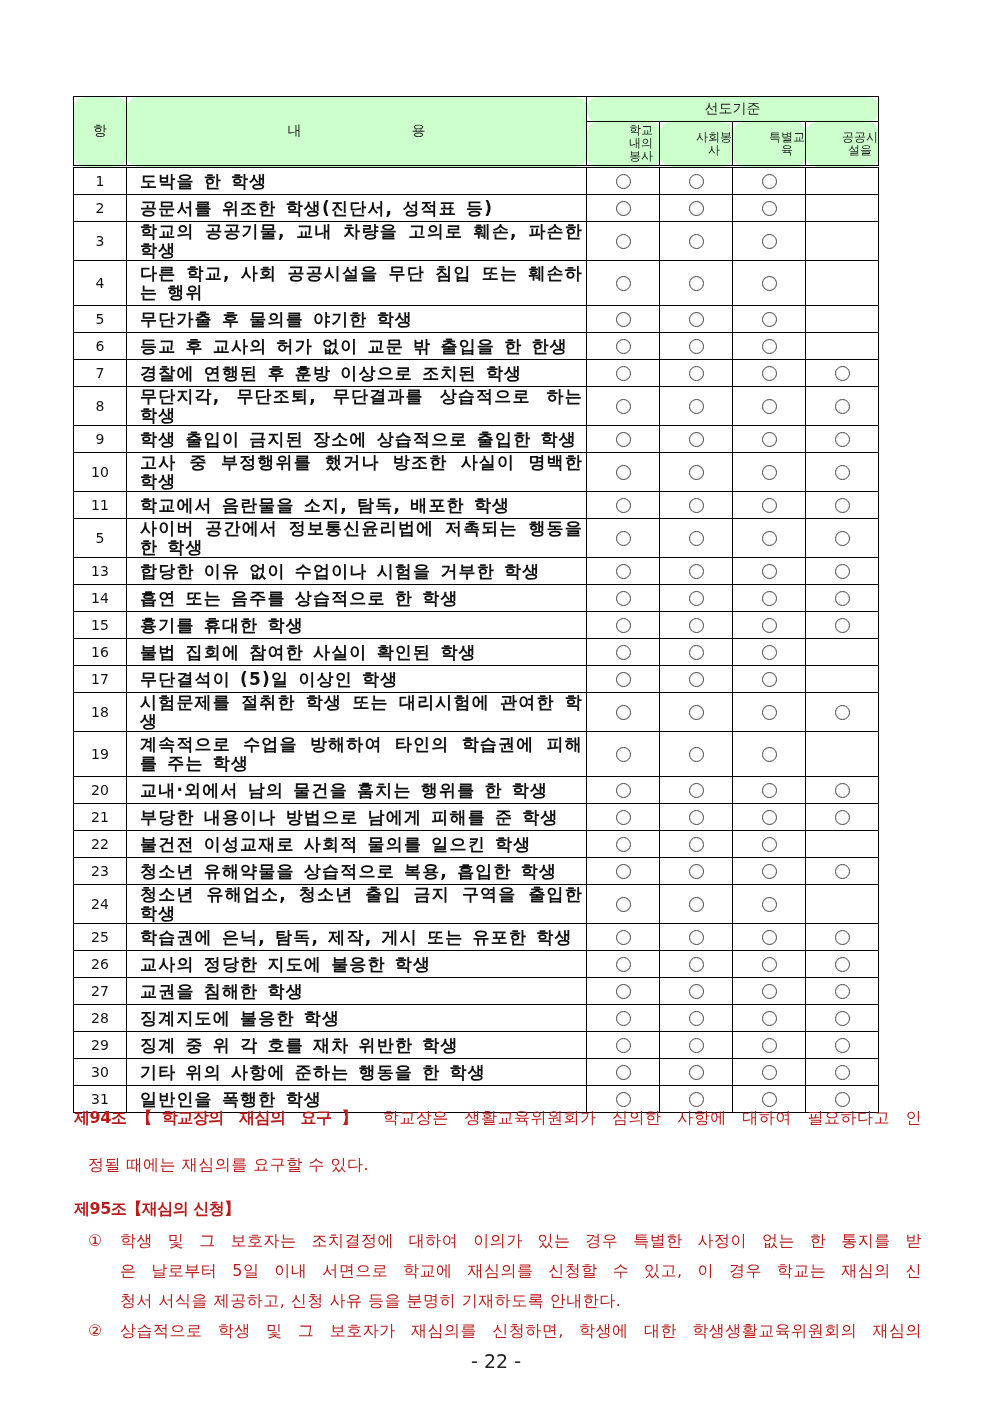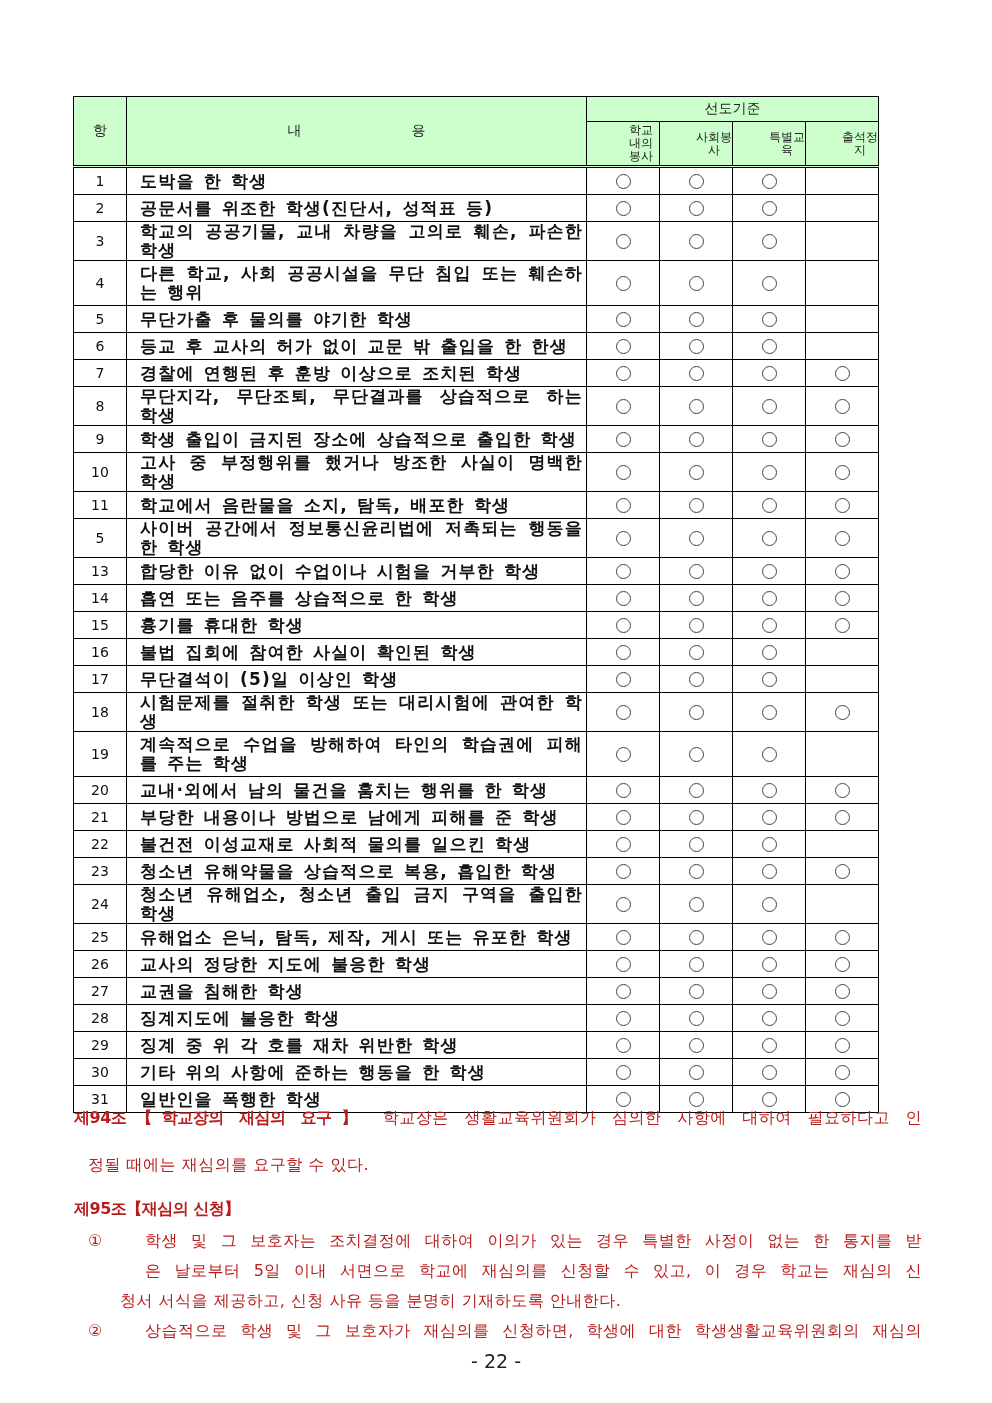--- a/index.html
+++ b/index.html
@@ -35,20 +35,21 @@
   table.rules th, table.rules td {
     border: 1px solid #000;
     padding: 0;
     vertical-align: middle;
   }
   table.rules thead th {
     background: #ccffcc;
     font-weight: normal;
     color: #222;
     text-align: center;
+    border-radius: 11px;
   }
   table.rules thead tr.h1 th { height: 24px; font-size: 14px; }
   table.rules thead tr.h2 th { height: 43px; font-size: 12px; line-height: 13px; padding-left: 36px; }
   table.rules thead th.no-head, table.rules thead th.content-head { font-size: 14px; }
   table.rules thead th.content-head span.sp { display: inline-block; width: 110px; }
   table.rules thead tr.h2 th { border-bottom: 3px double #000; }
   table.rules thead th.rowspan2 { border-bottom: 3px double #000; }
   table.rules tbody td { height: 26px; }
   table.rules tbody tr.tall td { height: 44px; }
   table.rules td.no {
@@ -86,21 +87,21 @@
     letter-spacing: 0.5px;
   }
   .article .title { font-weight: bold; letter-spacing: -0.5px; }
   .a94 { top: 1103px; line-height: 30px; }
   .a94 .line2 { padding-left: 14px; margin-top: 17px; }
   .a94 .line1 { text-align: justify; text-align-last: justify; }
   .a95 { top: 1194px; line-height: 30px; }
   .a95 .item { display: flex; }
   .a95 .num { width: 32px; padding-left: 14px; flex: none; }
   .a95 .body { flex: 1; text-align: justify; }
-  .a95 .body .jl { display: block; text-align: justify; text-align-last: justify; margin-left: 25px; }
+  .a95 .body .jl { display: block; text-align: justify; text-align-last: justify; }
   .a95 .body .ll { display: block; }
   .a95 .item1 { margin-top: 2px; }
   .page-num {
     position: absolute;
     top: 1350px;
     left: 0;
     width: 992px;
     text-align: center;
     font-size: 19px;
     color: #222;
@@ -123,21 +124,21 @@
     <thead>
       <tr class="h1">
         <th class="no-head rowspan2" rowspan="2">항</th>
         <th class="content-head rowspan2" rowspan="2"><span>내</span><span class="sp"></span><span>용</span></th>
         <th colspan="4">선도기준</th>
       </tr>
       <tr class="h2">
         <th><span>학교 내의</span><br><span>봉사</span></th>
         <th>사회봉사</th>
         <th>특별교육</th>
-        <th>출석정지</th>
+        <th>공공시설을</th>
       </tr>
     </thead>
     <tbody id="rows-body">
         <tr>
           <td class="no">1</td>
           <td class="content">도박을 한 학생</td>
           <td class="mark"><span class="circle" title="○"></span></td>
           <td class="mark"><span class="circle" title="○"></span></td>
           <td class="mark"><span class="circle" title="○"></span></td>
           <td class="mark"></td>
@@ -321,21 +322,21 @@
         <tr>
           <td class="no">24</td>
           <td class="content">청소년 유해업소, 청소년 출입 금지 구역을 출입한 학생</td>
           <td class="mark"><span class="circle" title="○"></span></td>
           <td class="mark"><span class="circle" title="○"></span></td>
           <td class="mark"><span class="circle" title="○"></span></td>
           <td class="mark"></td>
         </tr>
         <tr>
           <td class="no">25</td>
-          <td class="content">유해업소 은닉, 탐독, 제작, 게시 또는 유포한 학생</td>
+          <td class="content">학습권에 은닉, 탐독, 제작, 게시 또는 유포한 학생</td>
           <td class="mark"><span class="circle" title="○"></span></td>
           <td class="mark"><span class="circle" title="○"></span></td>
           <td class="mark"><span class="circle" title="○"></span></td>
           <td class="mark"><span class="circle" title="○"></span></td>
         </tr>
         <tr>
           <td class="no">26</td>
           <td class="content">교사의 정당한 지도에 불응한 학생</td>
           <td class="mark"><span class="circle" title="○"></span></td>
           <td class="mark"><span class="circle" title="○"></span></td>

